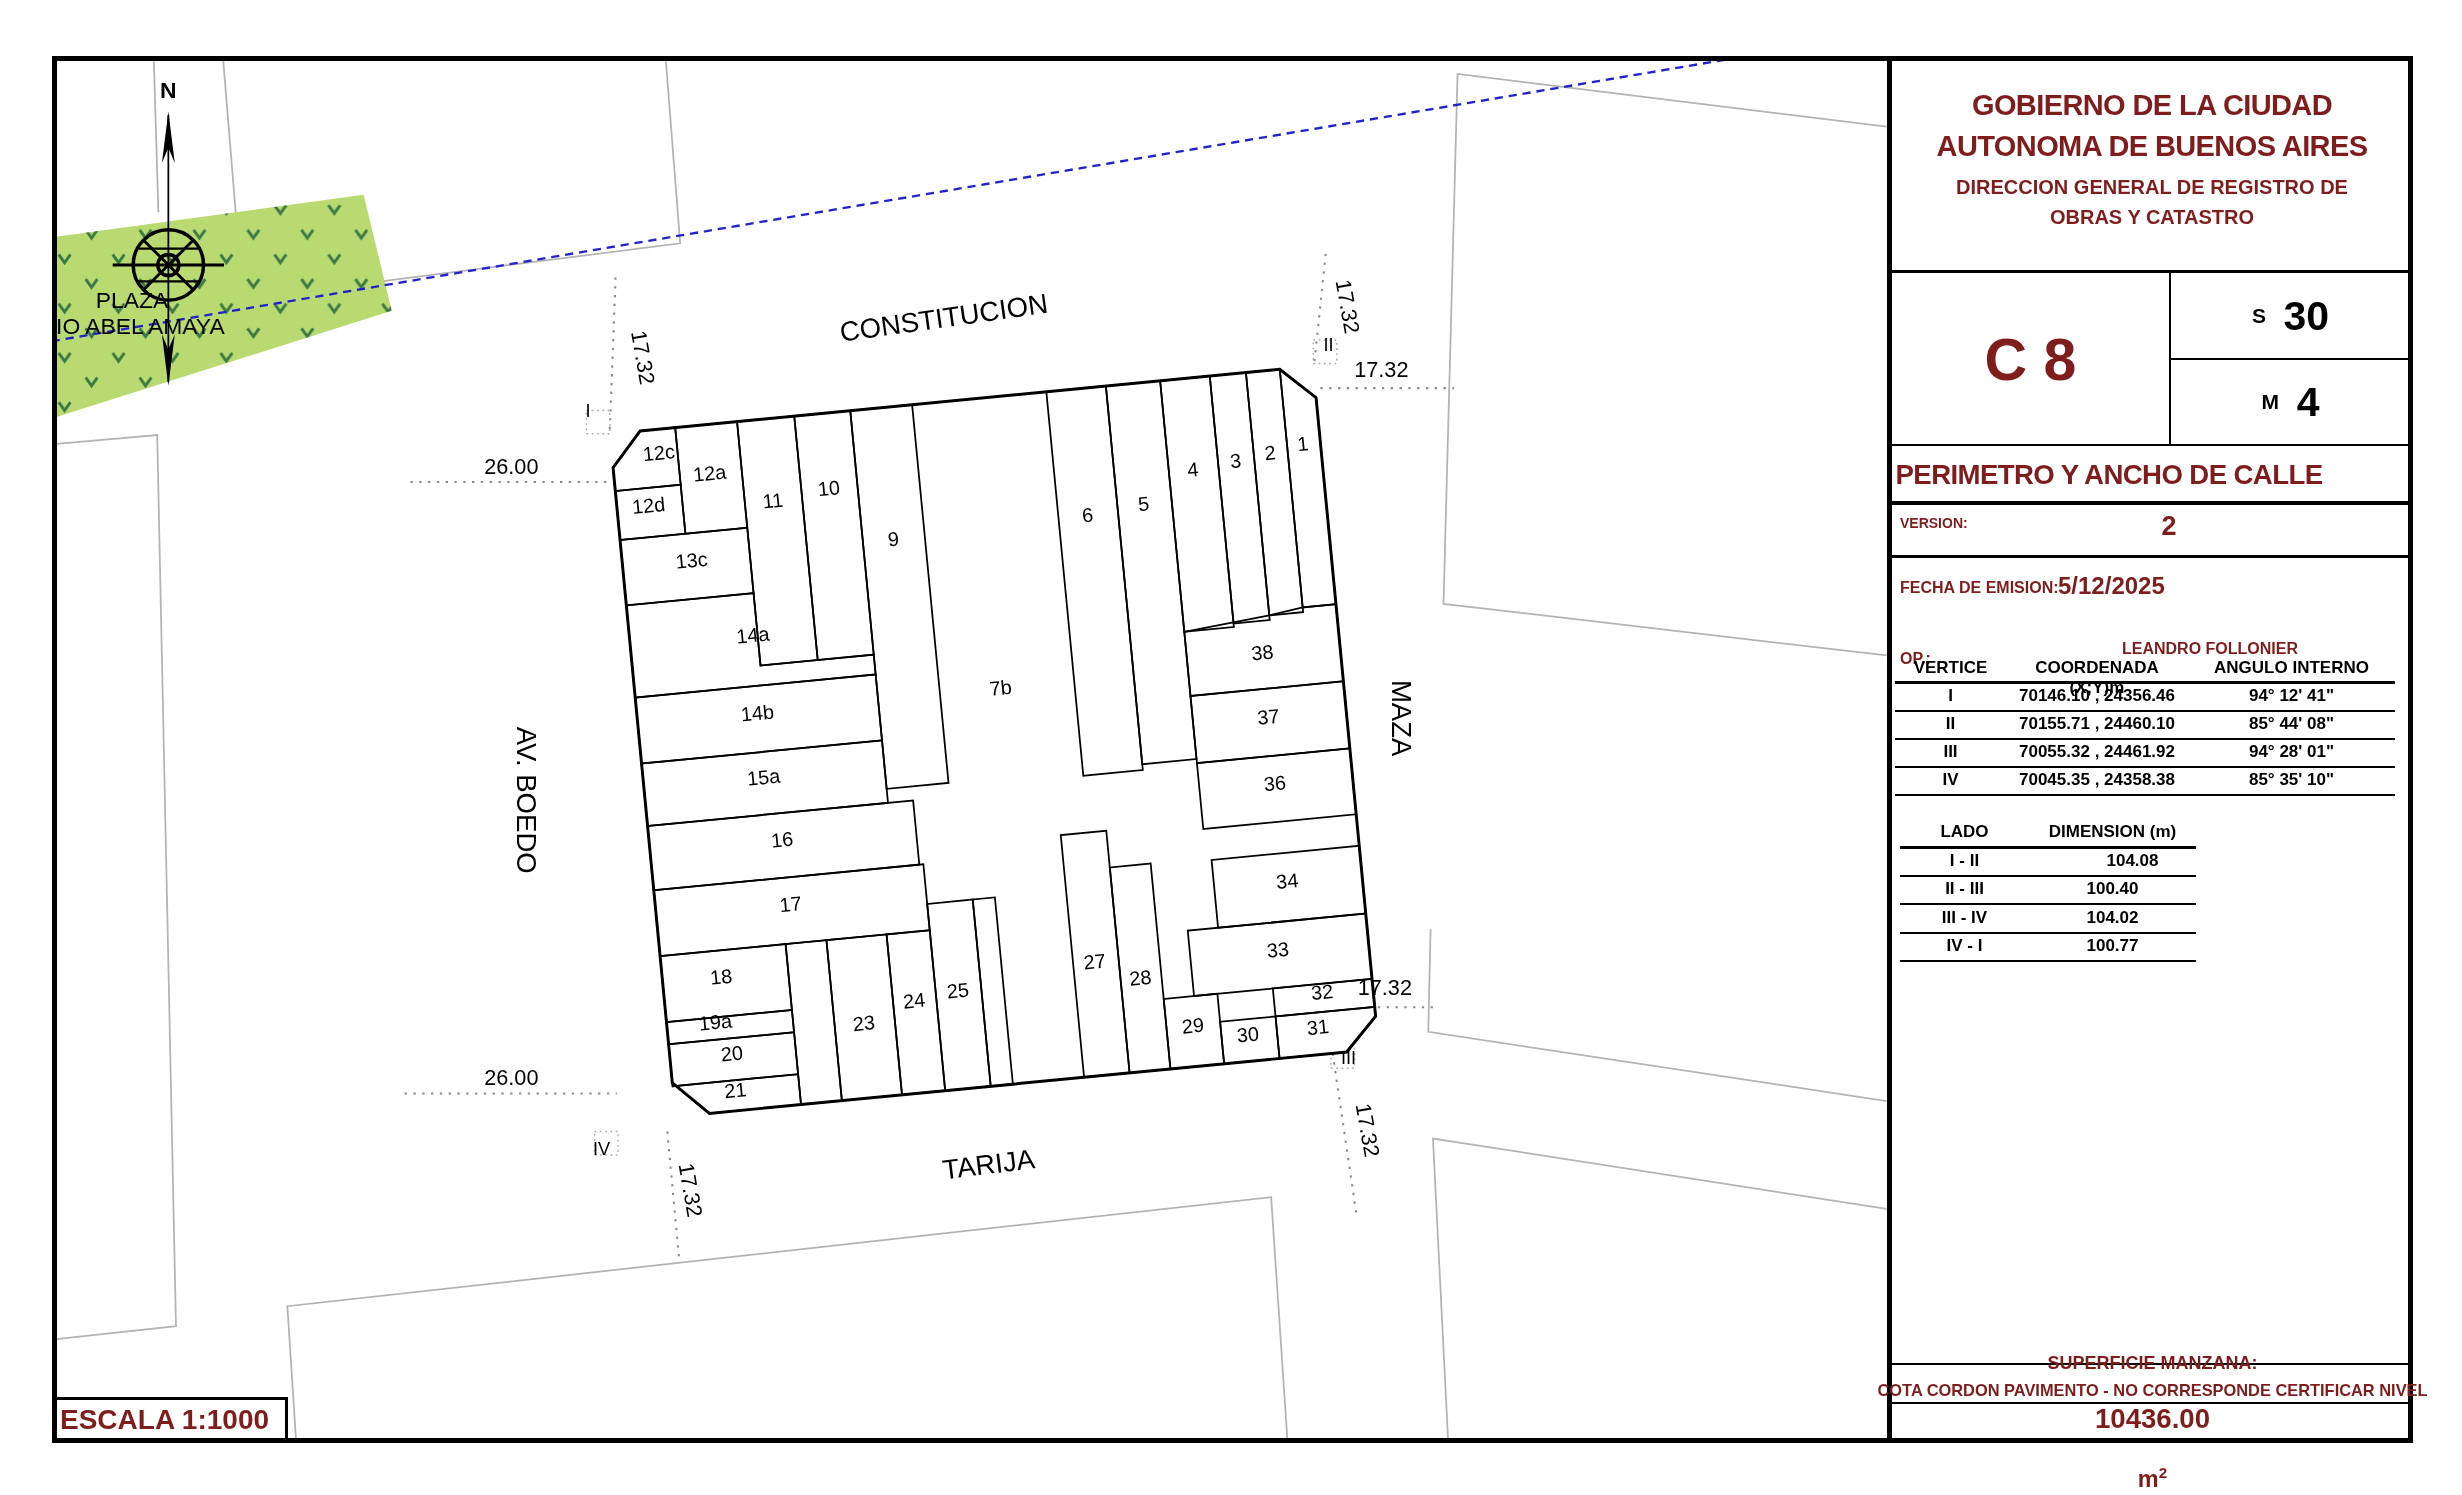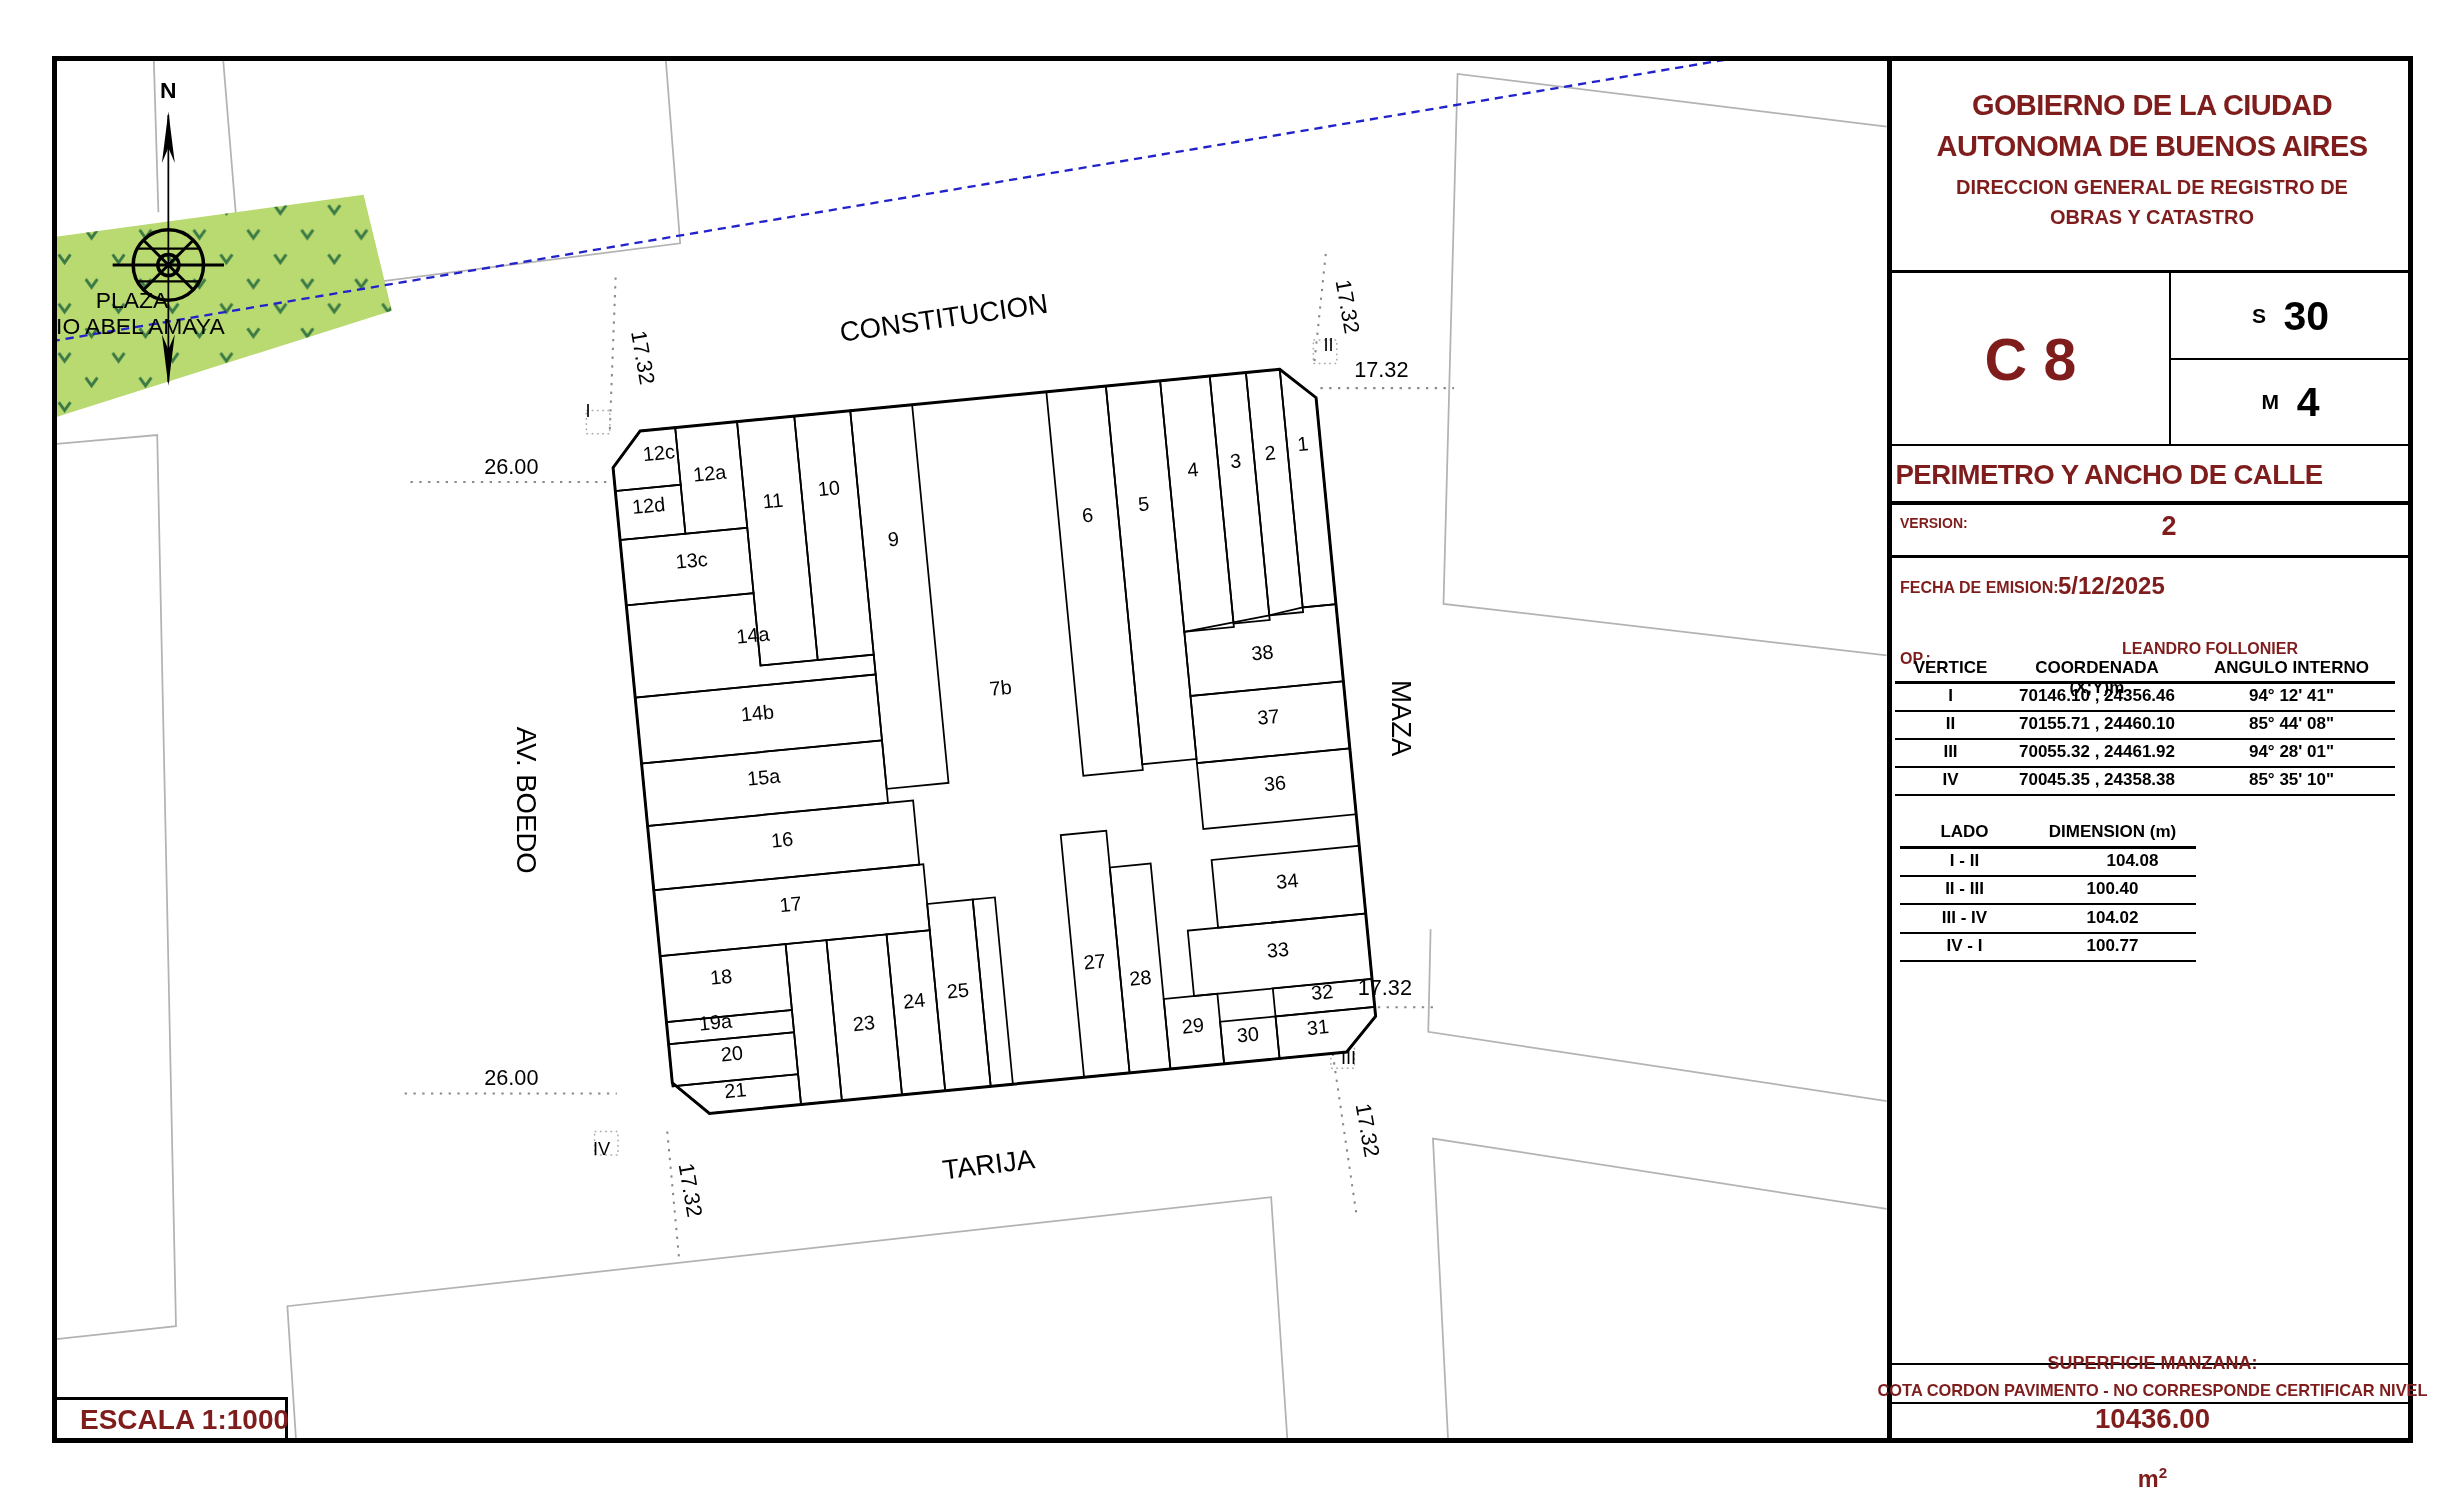--- a/index.html
+++ b/index.html
@@ -30,21 +30,21 @@
   .vt-c3{width:207px;text-align:center;}
   .ld-c1{width:129px;text-align:center;}
   .ld-c2{width:167px;text-align:center;}
   .tcell{font-size:17px;}
   #cota-row{left:1892px;top:1366px;width:521px;height:48px;display:flex;align-items:center;justify-content:center;font-size:16.4px;font-weight:bold;}
   #superficie-row{left:1892px;top:1404px;width:521px;height:38px;display:flex;align-items:center;justify-content:center;gap:29px;flex-direction:column;}
   #superficie-row .lbl{font-size:18px;font-weight:bold;}
   #superficie-row .val{font-size:27.6px;font-weight:bold;}
   #superficie-row .unit{font-size:23.5px;font-weight:bold;}
   #superficie-row .unit sup{font-size:15.2px;}
-  #escala-box{left:52px;top:1397px;width:236px;height:45px;border:3.5px solid #000;box-sizing:border-box;display:flex;align-items:center;padding-left:25px;font-size:28px;font-weight:bold;}
+  #escala-box{left:52px;top:1397px;width:236px;height:45px;border:3.5px solid #000;box-sizing:border-box;display:flex;align-items:center;padding-left:5px;font-size:28px;font-weight:bold;}
   svg text{font-family:"Liberation Sans",sans-serif;fill:#000;}
   .parcel-label{font-size:34px;}
   .vertex-label{font-size:31px;}
   .dim-label{font-size:37px;}
   .street-label{font-size:47px;}
   .plaza-label{font-size:39px;}
 </style>
 </head>
 <body>
 

